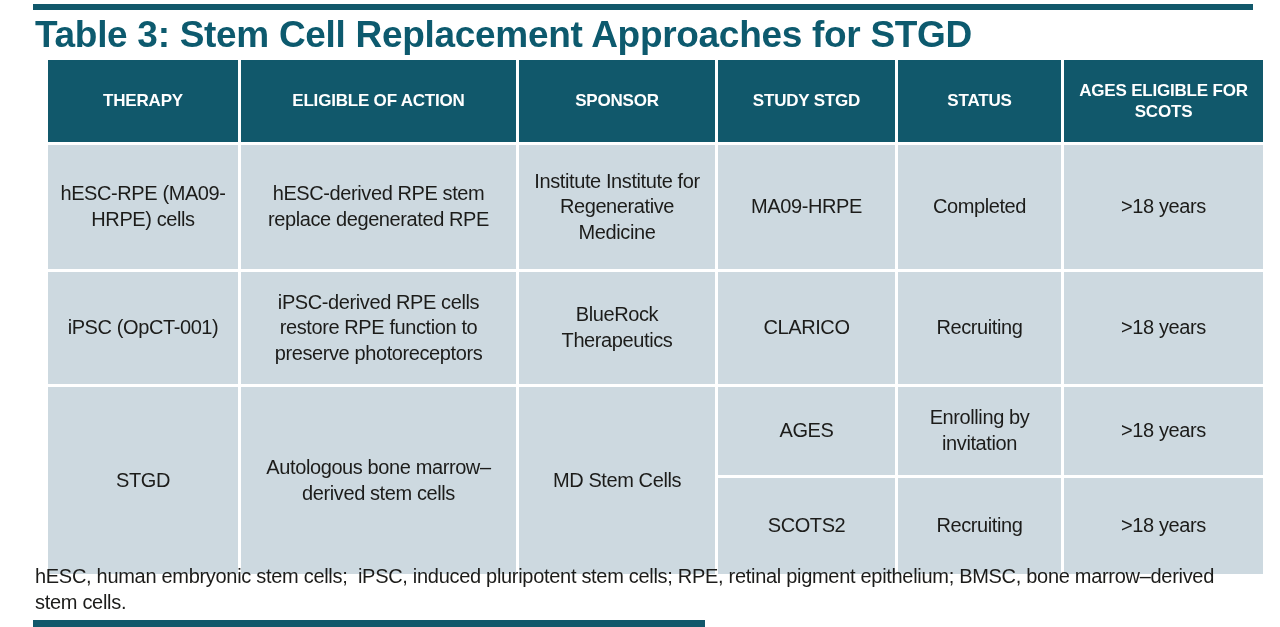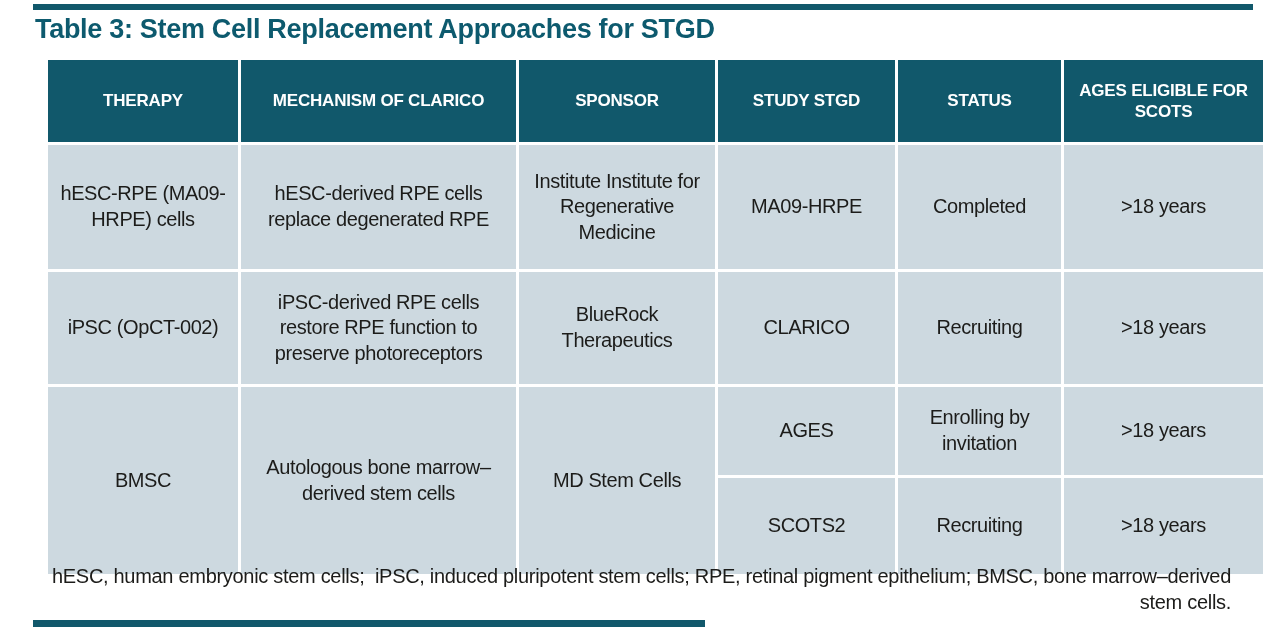--- a/index.html
+++ b/index.html
@@ -14,21 +14,21 @@
   }
   .rule { position: absolute; background: #11586b; }
   .rule-top { left: 33px; top: 4px; width: 1220px; height: 6px; }
   .rule-bottom { left: 33px; top: 620px; width: 672px; height: 7px; }
 
   .title {
     position: absolute;
     left: 35px;
     top: 14px;
     margin: 0;
-    font-size: 27px;
+    font-size: 37px;
     font-weight: bold;
     letter-spacing: -0.3px;
     color: #0d5a6e;
   }
 
   table.stgd {
     position: absolute;
     left: 45px;
     top: 57px;
     width: 1218px;
@@ -65,21 +65,20 @@
     position: absolute;
     left: 35px;
     top: 563px;
     width: 1196px;
     margin: 0;
     font-size: 20px;
     letter-spacing: -0.3px;
     line-height: 1.3;
     color: #1c1c1a;
     white-space: pre-wrap;
-    text-align: right;
   }
 </style>
 </head>
 <body>
 
 <div class="page">
 
   <div class="rule rule-top"></div>
 
   <h1 class="title">Table 3: Stem Cell Replacement Approaches for STGD</h1>
@@ -89,46 +88,46 @@
       <col style="width:193px">
       <col style="width:278px">
       <col style="width:199px">
       <col style="width:180px">
       <col style="width:166px">
       <col style="width:202px">
     </colgroup>
     <thead>
       <tr>
         <th>THERAPY</th>
-        <th>MECHANISM OF CLARICO</th>
+        <th>ELIGIBLE OF ACTION</th>
         <th>SPONSOR</th>
         <th>STUDY STGD</th>
         <th>STATUS</th>
         <th>AGES ELIGIBLE FOR SCOTS</th>
       </tr>
     </thead>
     <tbody>
       <tr class="r1">
         <td>hESC-RPE (MA09-HRPE) cells</td>
-        <td>hESC-derived RPE cells replace degenerated RPE</td>
+        <td>hESC-derived RPE stem replace degenerated RPE</td>
         <td>Institute Institute for Regenerative Medicine</td>
         <td>MA09-HRPE</td>
         <td>Completed</td>
         <td>&gt;18 years</td>
       </tr>
       <tr class="r2">
-        <td>iPSC (OpCT-002)</td>
+        <td>iPSC (OpCT-001)</td>
         <td>iPSC-derived RPE cells restore RPE function to preserve photoreceptors</td>
         <td>BlueRock Therapeutics</td>
         <td>CLARICO</td>
         <td>Recruiting</td>
         <td>&gt;18 years</td>
       </tr>
       <tr class="r3a">
-        <td rowspan="2">BMSC</td>
+        <td rowspan="2">STGD</td>
         <td rowspan="2">Autologous bone marrow–derived stem cells</td>
         <td rowspan="2">MD Stem Cells</td>
         <td>AGES</td>
         <td>Enrolling by invitation</td>
         <td>&gt;18 years</td>
       </tr>
       <tr class="r3b">
         <td>SCOTS2</td>
         <td>Recruiting</td>
         <td>&gt;18 years</td>

